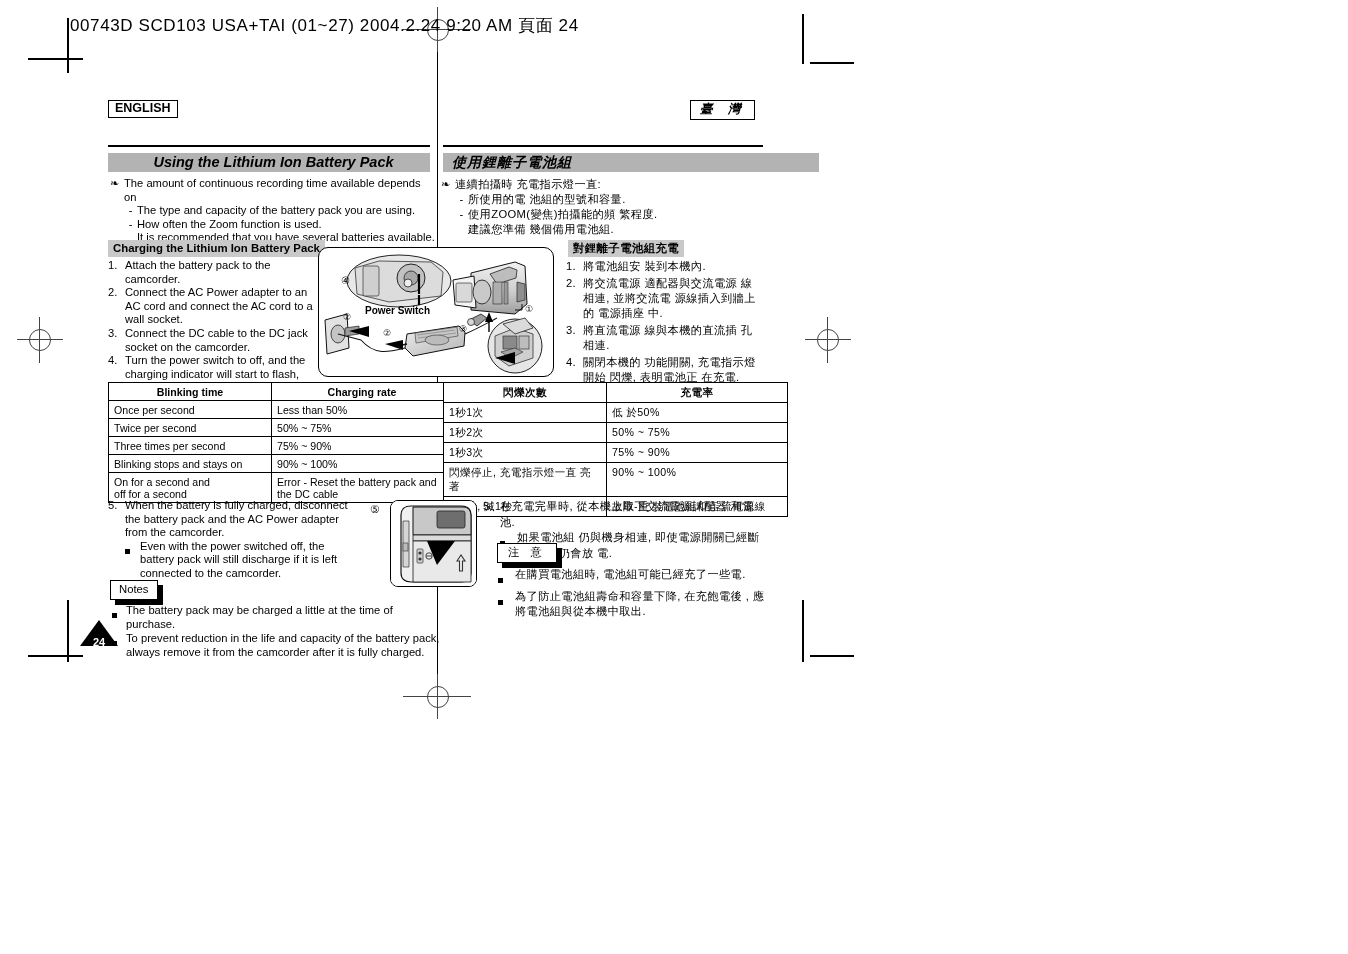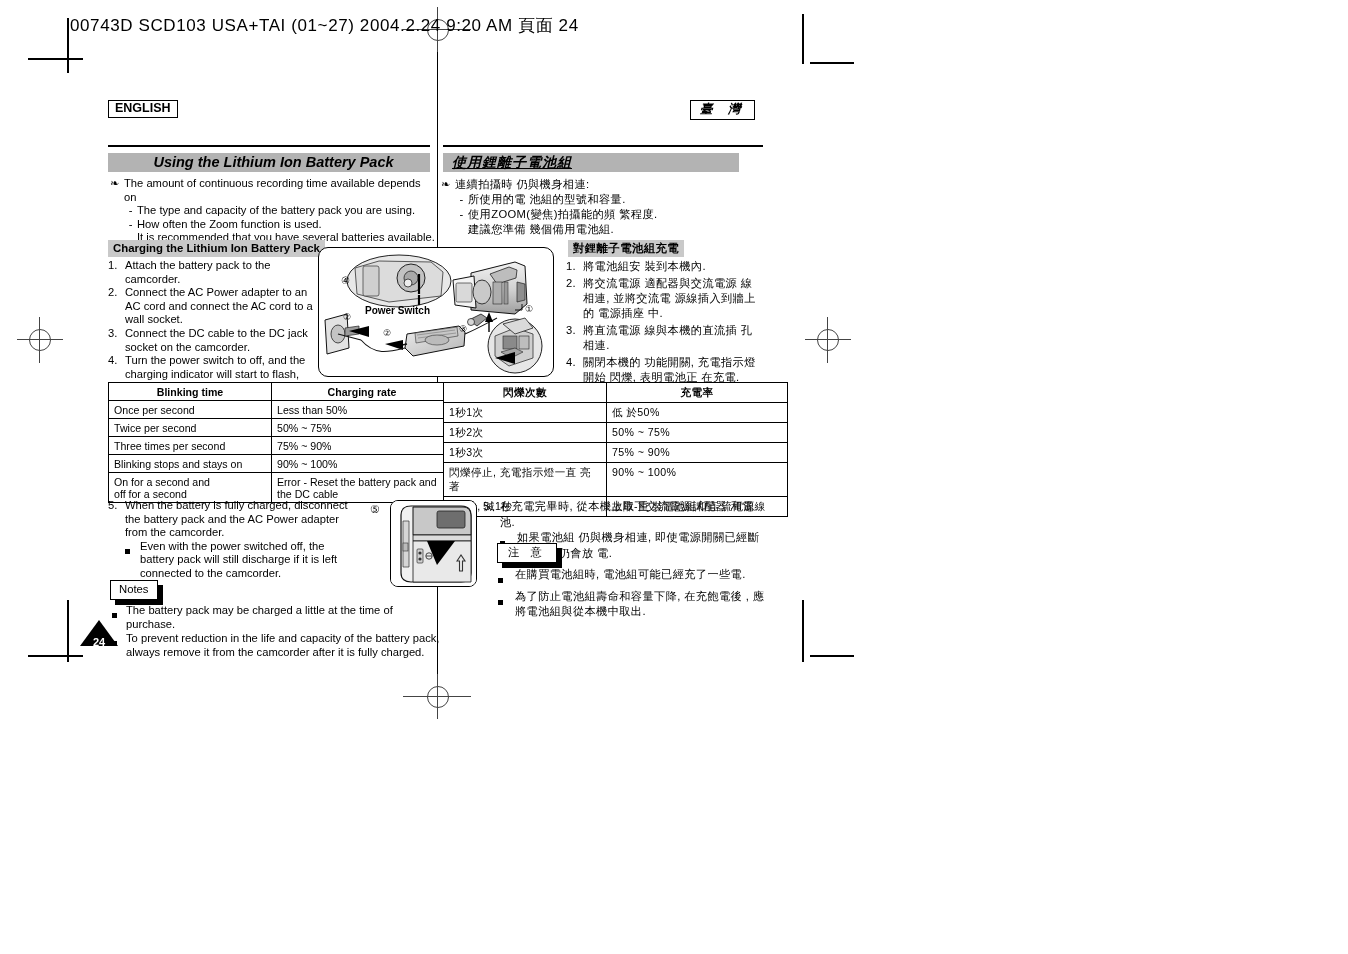--- a/index.html
+++ b/index.html
@@ -83,21 +83,21 @@
     background: #b3b3b3;
     height: 19px;
     font-style: italic;
     font-weight: bold;
     font-size: 14.5px;
     padding-left: 9px;
     line-height: 19px;
     box-sizing: border-box;
   }
   #bar-en { left: 108px; top: 153px; width: 322px; text-align: center; }
-  #bar-tw { left: 443px; top: 153px; width: 296px; font-style: italic; letter-spacing: 1px; font-size: 14px; text-decoration: underline;}
+  #bar-tw { left: 443px; top: 153px; width: 376px; font-style: italic; letter-spacing: 1px; font-size: 14px;}
 
   
   .blk { position: absolute; font-size: 11.2px; line-height: 13.6px; }
   .row { display: flex; }
   .mk { width: 14px; flex: 0 0 14px; }
   .mk.dash { width: 13px; flex: 0 0 13px; text-align: center;}
   .ind1 { padding-left: 14px; }
   .ind2 { padding-left: 27px; }
   .tw { letter-spacing: 0.4px; }
 
@@ -263,21 +263,21 @@
     <div class="row ind1">
       <span class="mk dash">-</span>
       <span>How often the Zoom function is used.</span>
     </div>
     <div class="ind2">It is recommended that you have several batteries available.</div>
   </div>
 
   <div class="blk tw" style="left:441px;top:177px;width:325px;line-height:15px;">
     <div class="row">
       <span class="mk">❧</span>
-      <span>連續拍攝時 仍與機身相連:</span>
+      <span>連續拍攝時 充電指示燈一直:</span>
     </div>
     <div class="row ind1">
       <span class="mk dash">-</span>
       <span>所使用的電 池組的型號和容量.</span>
     </div>
     <div class="row ind1">
       <span class="mk dash">-</span>
       <span>使用ZOOM(變焦)拍攝能的頻 繁程度.</span>
     </div>
     <div class="ind2">建議您準備 幾個備用電池組.</div>

